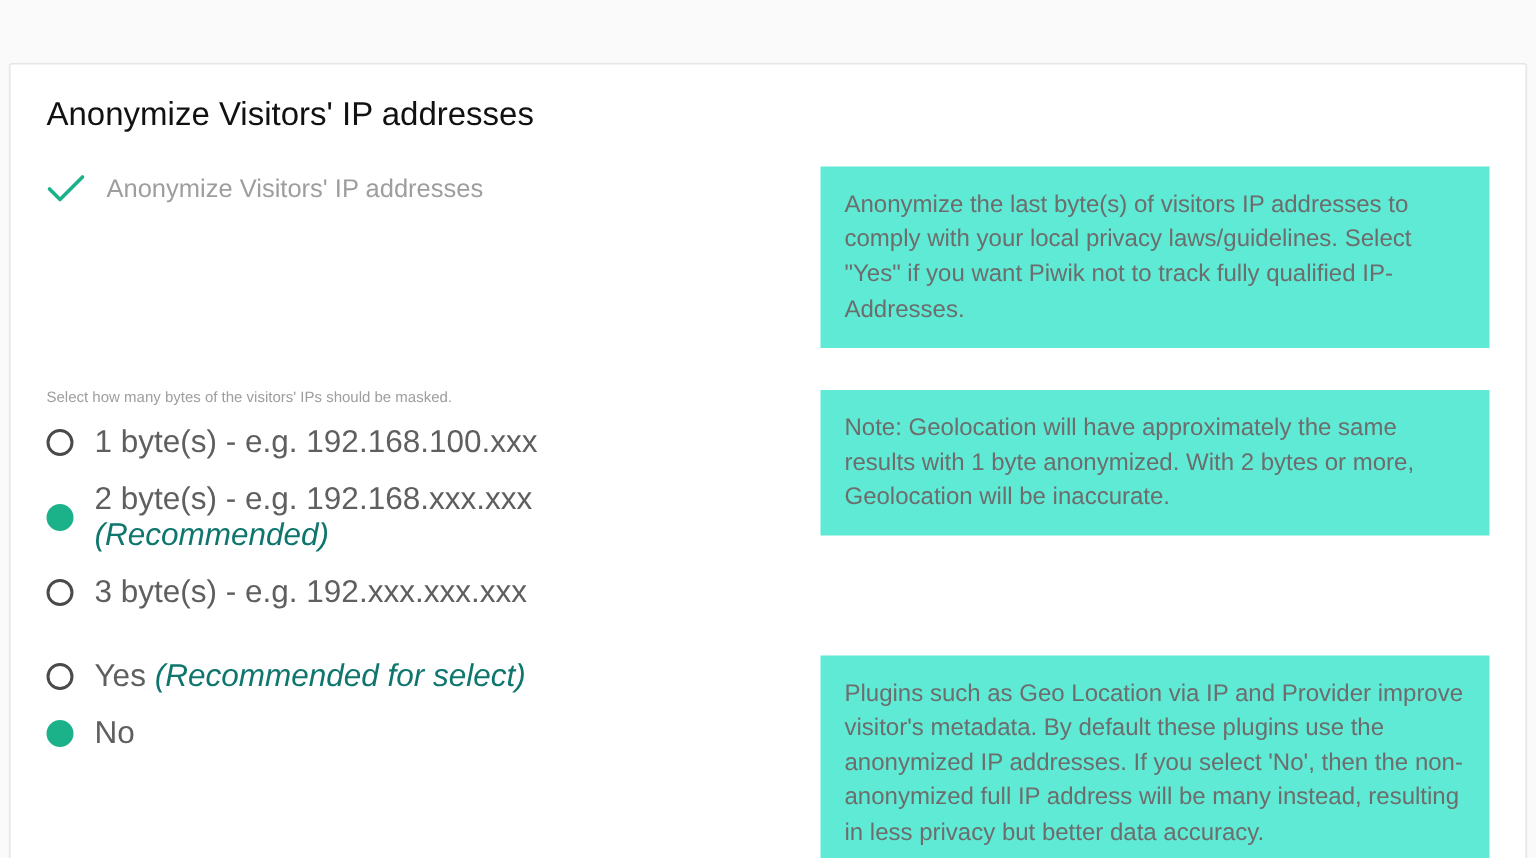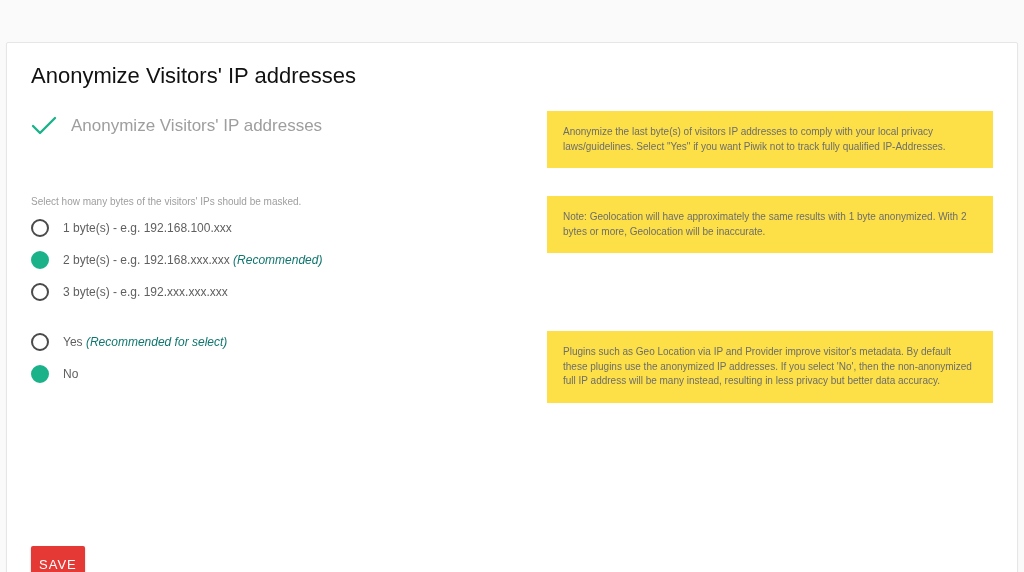--- a/index.html
+++ b/index.html
@@ -38,23 +38,23 @@
     gap: 36px;
     align-items: flex-start;
   }
   .left {
     flex: 0 0 480px;
   }
   .right {
     flex: 1;
   }
   .help-box {
-    background: #fde047;
+    background: #5eead4;
     color: #6d6d6d;
-    font-size: 10px;
+    font-size: 16px;
     line-height: 1.45;
     padding: 14px 16px;
   }
   .setting-label {
     display: flex;
     align-items: center;
     gap: 14px;
     color: #9e9e9e;
     font-size: 17px;
     margin-top: 4px;
@@ -84,21 +84,21 @@
     border: 2px solid #4a4a4a;
     flex-shrink: 0;
     position: relative;
   }
   .radio.sel {
     border-color: #1bb28a;
     background: #1bb28a;
   }
   .radio-label {
     color: #5f5f5f;
-    font-size: 12px;
+    font-size: 21px;
   }
   .hint {
     font-style: italic;
     color: #0f766e;
     text-align: right;
   }
   .footer {
     margin-top: 10px;
   }
   .save-btn {

